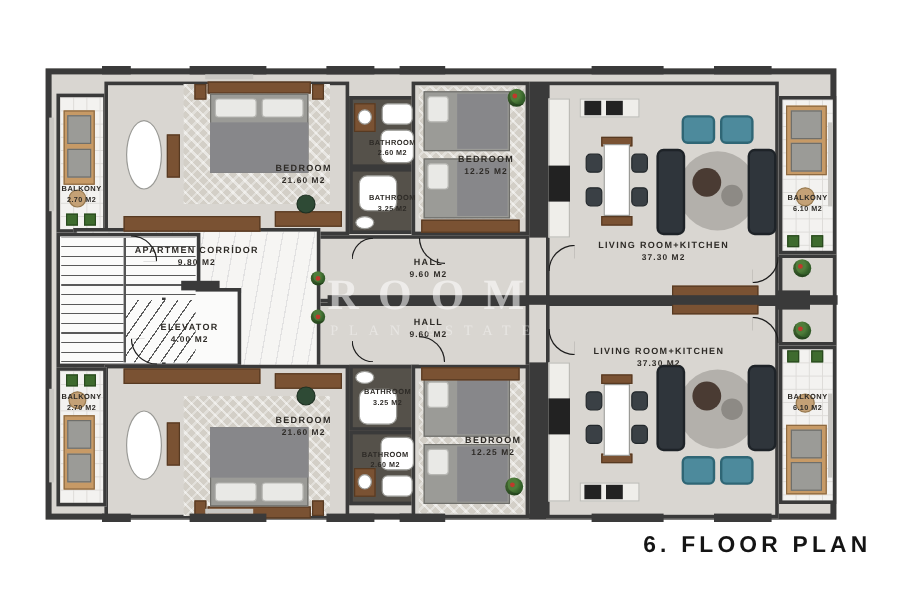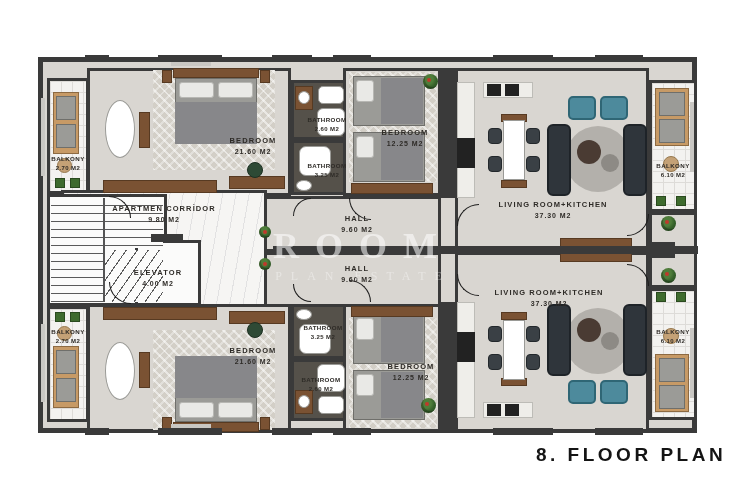--- a/index.html
+++ b/index.html
@@ -360,15 +360,15 @@
       <span class="area">6.10 m2</span>
     </div>
 
     <div class="wm">
       <div class="brand">ROOM</div>
       <div class="sub">PLAN ESTATE</div>
     </div>
 
   </div>
 
-  <div class="title">8. FLOOR PLAN</div>
+  <div class="title">6. FLOOR PLAN</div>
 
 </div>
 
 </body></html>

